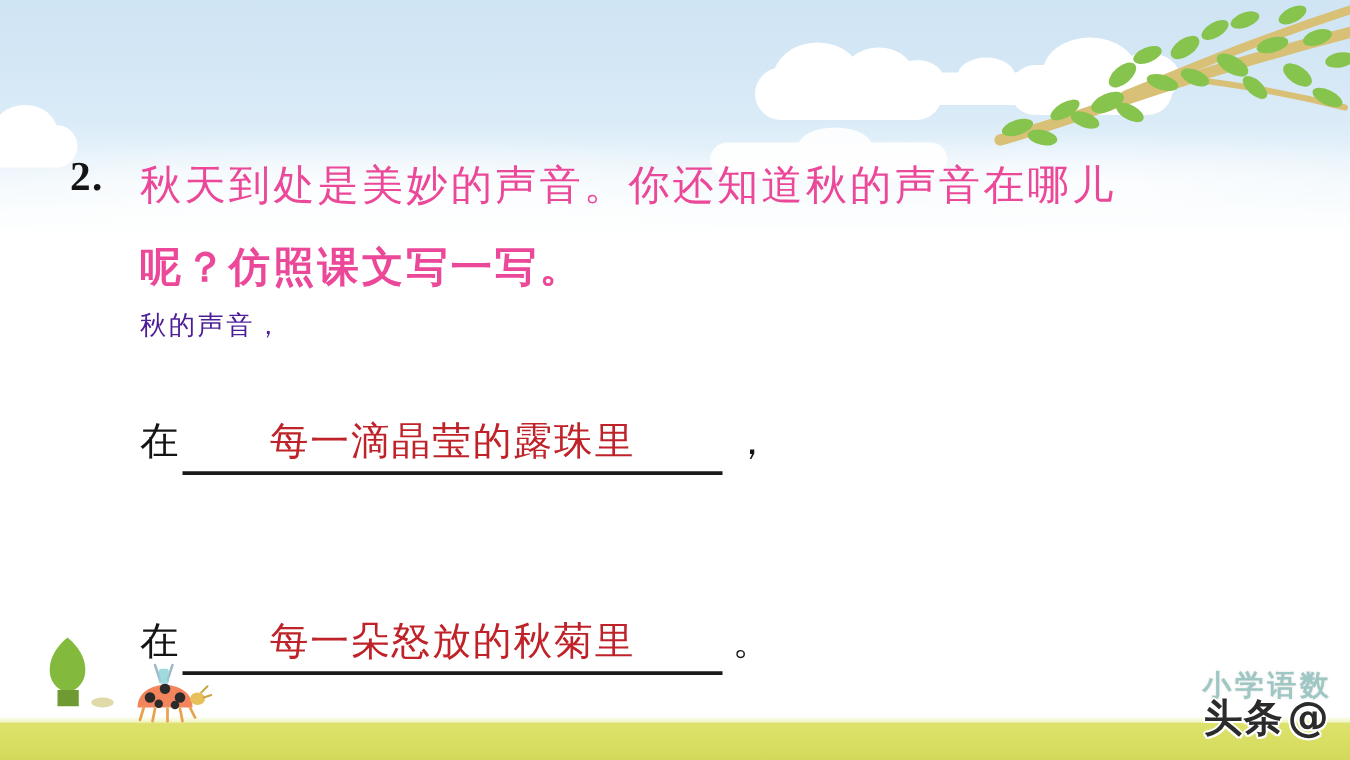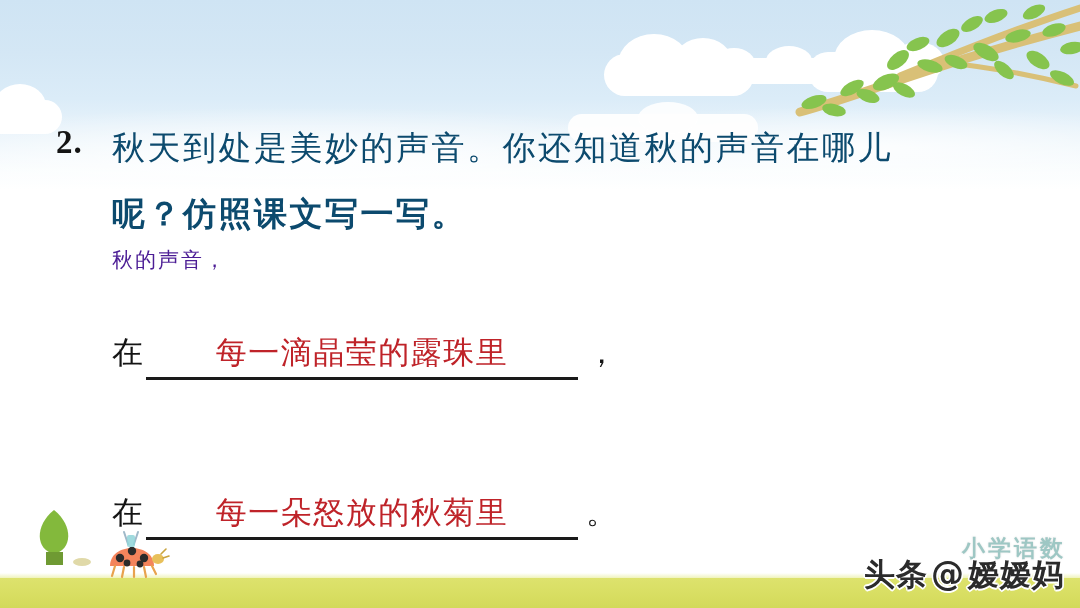--- a/index.html
+++ b/index.html
@@ -97,21 +97,21 @@
     font-family: "Liberation Serif", "DejaVu Serif", serif;
     font-size: 33px;
     font-weight: bold;
     color: #141414;
     letter-spacing: 1px;
   }
   .q-line {
     position: absolute;
     font-family: "DejaVu Serif", "Liberation Serif", serif;
     font-size: 33px;
-    color: #0c4a6e;
+    color: #ec4899;
     letter-spacing: 2.5px;
     white-space: nowrap;
   }
   .q-line-1 { left: 112px; top: 126px; }
   .q-line-2 { left: 112px; top: 192px; font-weight: bold; }
 
   .ans-head {
     position: absolute;
     left: 112px; top: 246px;
     font-family: "DejaVu Serif", "Liberation Serif", serif;
@@ -350,16 +350,15 @@
   </div>
 
   <div class="wm-faint">
     <span class="logo-circle"></span>
     <span>小学语数</span>
   </div>
 
   <div class="wm-main">
     <span>头条</span>
     <span class="at">@</span>
-    <span>嫒嫒妈</span>
   </div>
 
 </div>
 
 </body></html>

